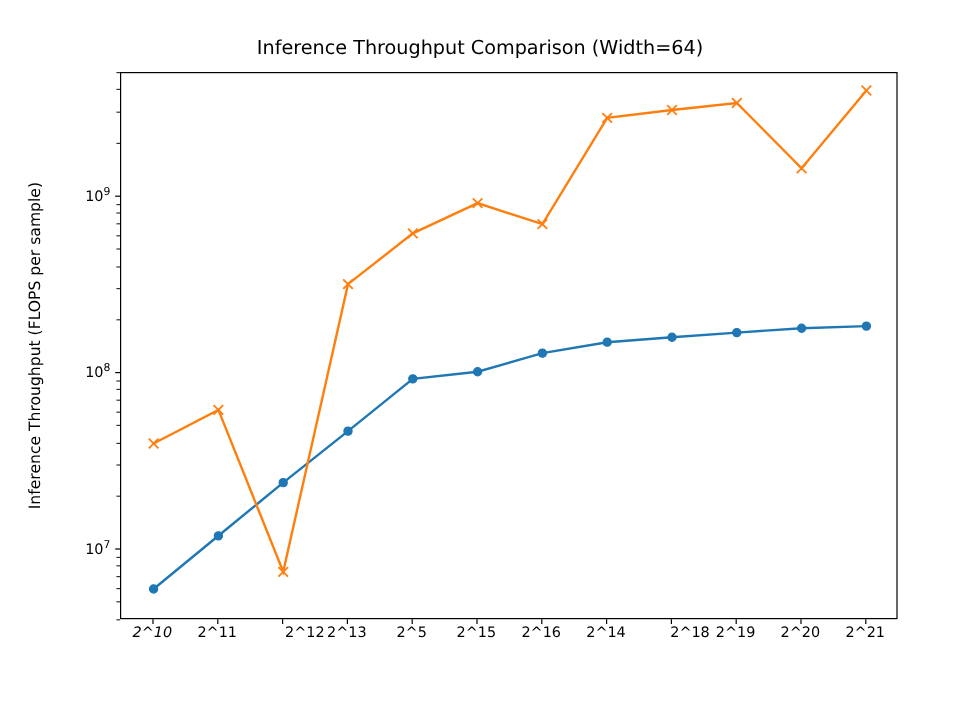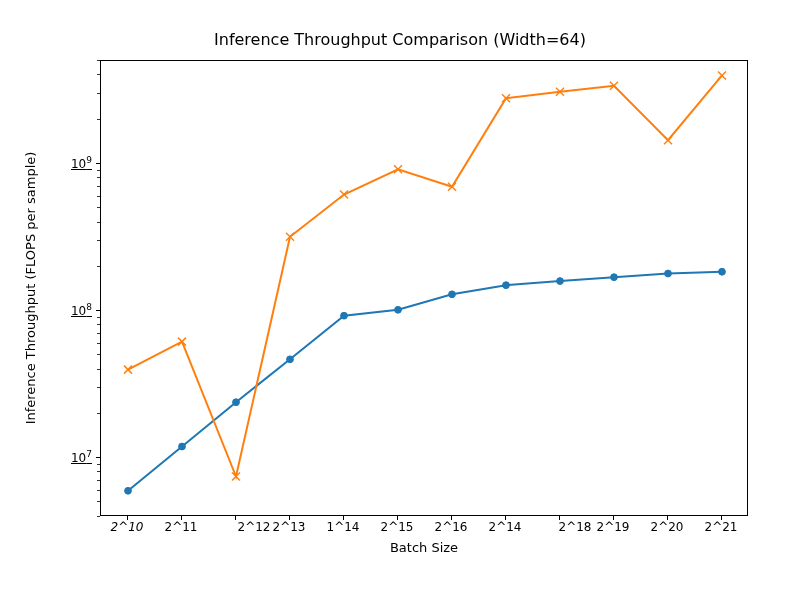--- a/index.html
+++ b/index.html
@@ -57,21 +57,20 @@
     font-size: 12px;
     transform: translateX(-50%);
     white-space: nowrap;
   }
   .tick-label-y {
     position: absolute;
     font-size: 12px;
     transform: translate(-100%, -50%);
     white-space: nowrap;
     left: 92px;
-    text-decoration: underline;
   }
   .ytick-mark {
     position: absolute;
     left: 96px;
     width: 4px;
     height: 1px;
     background: #000;
   }
   .xtick-mark {
     position: absolute;
@@ -182,29 +181,28 @@
           <line x1="563" y1="75.23102934866176" x2="571" y2="83.23102934866176"></line>
           <line x1="563" y1="83.23102934866176" x2="571" y2="75.23102934866176"></line>
         </g>
         <g class="marker-dpcpp">
           <line x1="617" y1="10.406659340144756" x2="625" y2="18.406659340144756"></line>
           <line x1="617" y1="18.406659340144756" x2="625" y2="10.406659340144756"></line>
         </g>
       </svg>
   </div>
 
-  <div class="xlabel">Batch Size</div>
   <div class="ylabel">Inference Throughput (FLOPS per sample)</div>
 
   <div id="xtick-container">
       <div class="tick-label-x" style="left: 127px; font-style: italic;">2^10</div>
       <div class="tick-label-x" style="left: 181px;">2^11</div>
       <div class="tick-label-x" style="left: 235px; margin-left: 19px;">2^12</div>
       <div class="tick-label-x" style="left: 289px;">2^13</div>
-      <div class="tick-label-x" style="left: 343px;">1^14</div>
+      <div class="tick-label-x" style="left: 343px;">2^5</div>
       <div class="tick-label-x" style="left: 397px;">2^15</div>
       <div class="tick-label-x" style="left: 451px;">2^16</div>
       <div class="tick-label-x" style="left: 505px;">2^14</div>
       <div class="tick-label-x" style="left: 559px; margin-left: 16px;">2^18</div>
       <div class="tick-label-x" style="left: 613px;">2^19</div>
       <div class="tick-label-x" style="left: 667px;">2^20</div>
       <div class="tick-label-x" style="left: 721px;">2^21</div>
     </div>
   <div id="ytick-container">
       <div class="tick-label-y" style="top: 457.161px;">10<sup style="font-size:9px">7</sup></div>

